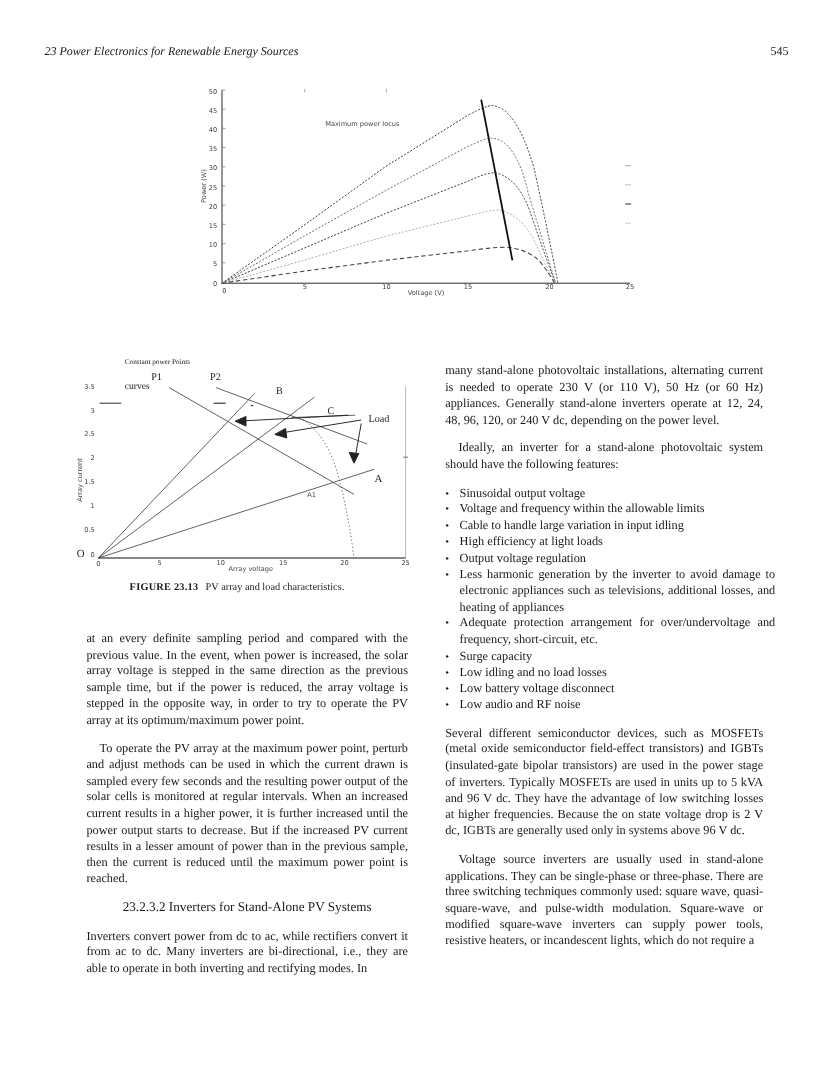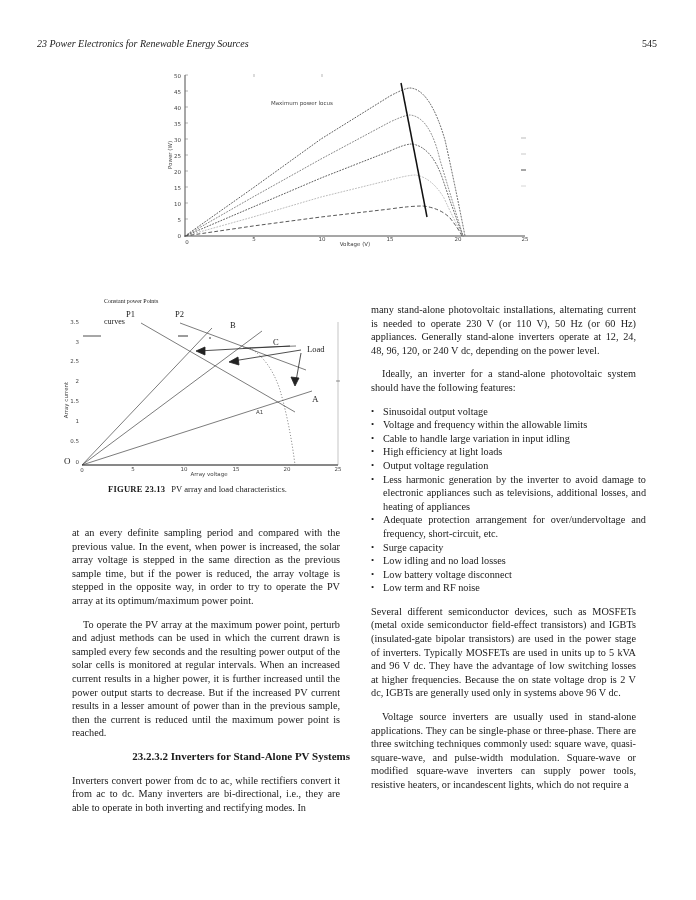--- a/index.html
+++ b/index.html
@@ -10,21 +10,21 @@
   .running-head .chap { position: absolute; left: 0; }
   .running-head .pg { position: absolute; right: 0; font-style: normal; text-align: center; }
   .fig { position: absolute; }
   .fig svg { position: absolute; left: 0; top: 0; overflow: visible; }
   .caption { position: absolute; font-size: 8.6px; white-space: nowrap; }
   .caption b { font-weight: bold; margin-right: 6px; letter-spacing: 0.2px; }
   .col { position: absolute; font-size: 10.25px; line-height: 13.6px; text-align: justify; }
   .col p { margin: 10px; }
   .col p.indent { text-indent: 11px; }
   .col p.gap { margin-top: 7px; }
-  .col h3 { margin: 9px 0 1px 0; font-size: 11px; font-weight: bold; text-align: right; }
+  .col h3 { margin: 9px 0 1px 0; font-size: 11px; font-weight: normal; text-align: center; }
   .col ul { margin: 7px 0 7px 0; padding: 0 0 0 22px; list-style: none; }
   .col li { position: relative; margin: 0; }
   .col li::before { content: "\2022"; position: absolute; left: -12px; font-size: 9px; }
   .tick { font-family: "DejaVu Sans", sans-serif; font-size: 5.5px; fill: #444; }
   .lbl-serif { font-family: "Liberation Serif", serif; fill: #222; }
 </style>
 </head>
 <body>
 
 <div class="running-head">
@@ -183,17 +183,17 @@
     <li>Sinusoidal output voltage</li>
     <li>Voltage and frequency within the allowable limits</li>
     <li>Cable to handle large variation in input idling</li>
     <li>High efficiency at light loads</li>
     <li>Output voltage regulation</li>
     <li>Less harmonic generation by the inverter to avoid damage to electronic appliances such as televisions, additional losses, and heating of appliances</li>
     <li>Adequate protection arrangement for over/undervoltage and frequency, short-circuit, etc.</li>
     <li>Surge capacity</li>
     <li>Low idling and no load losses</li>
     <li>Low battery voltage disconnect</li>
-    <li>Low term and RF noise</li>
+    <li>Low audio and RF noise</li>
   </ul>
   <p>Several different semiconductor devices, such as MOSFETs (metal oxide semiconductor field-effect transistors) and IGBTs (insulated-gate bipolar transistors) are used in the power stage of inverters. Typically MOSFETs are used in units up to 5 kVA and 96 V dc. They have the advantage of low switching losses at higher frequencies. Because the on state voltage drop is 2 V dc, IGBTs are generally used only in systems above 96 V dc.</p>
   <p class="indent">Voltage source inverters are usually used in stand-alone applications. They can be single-phase or three-phase. There are three switching techniques commonly used: square wave, quasi-square-wave, and pulse-width modulation. Square-wave or modified square-wave inverters can supply power tools, resistive heaters, or incandescent lights, which do not require a</p>
 </div>
 
 </body></html>

